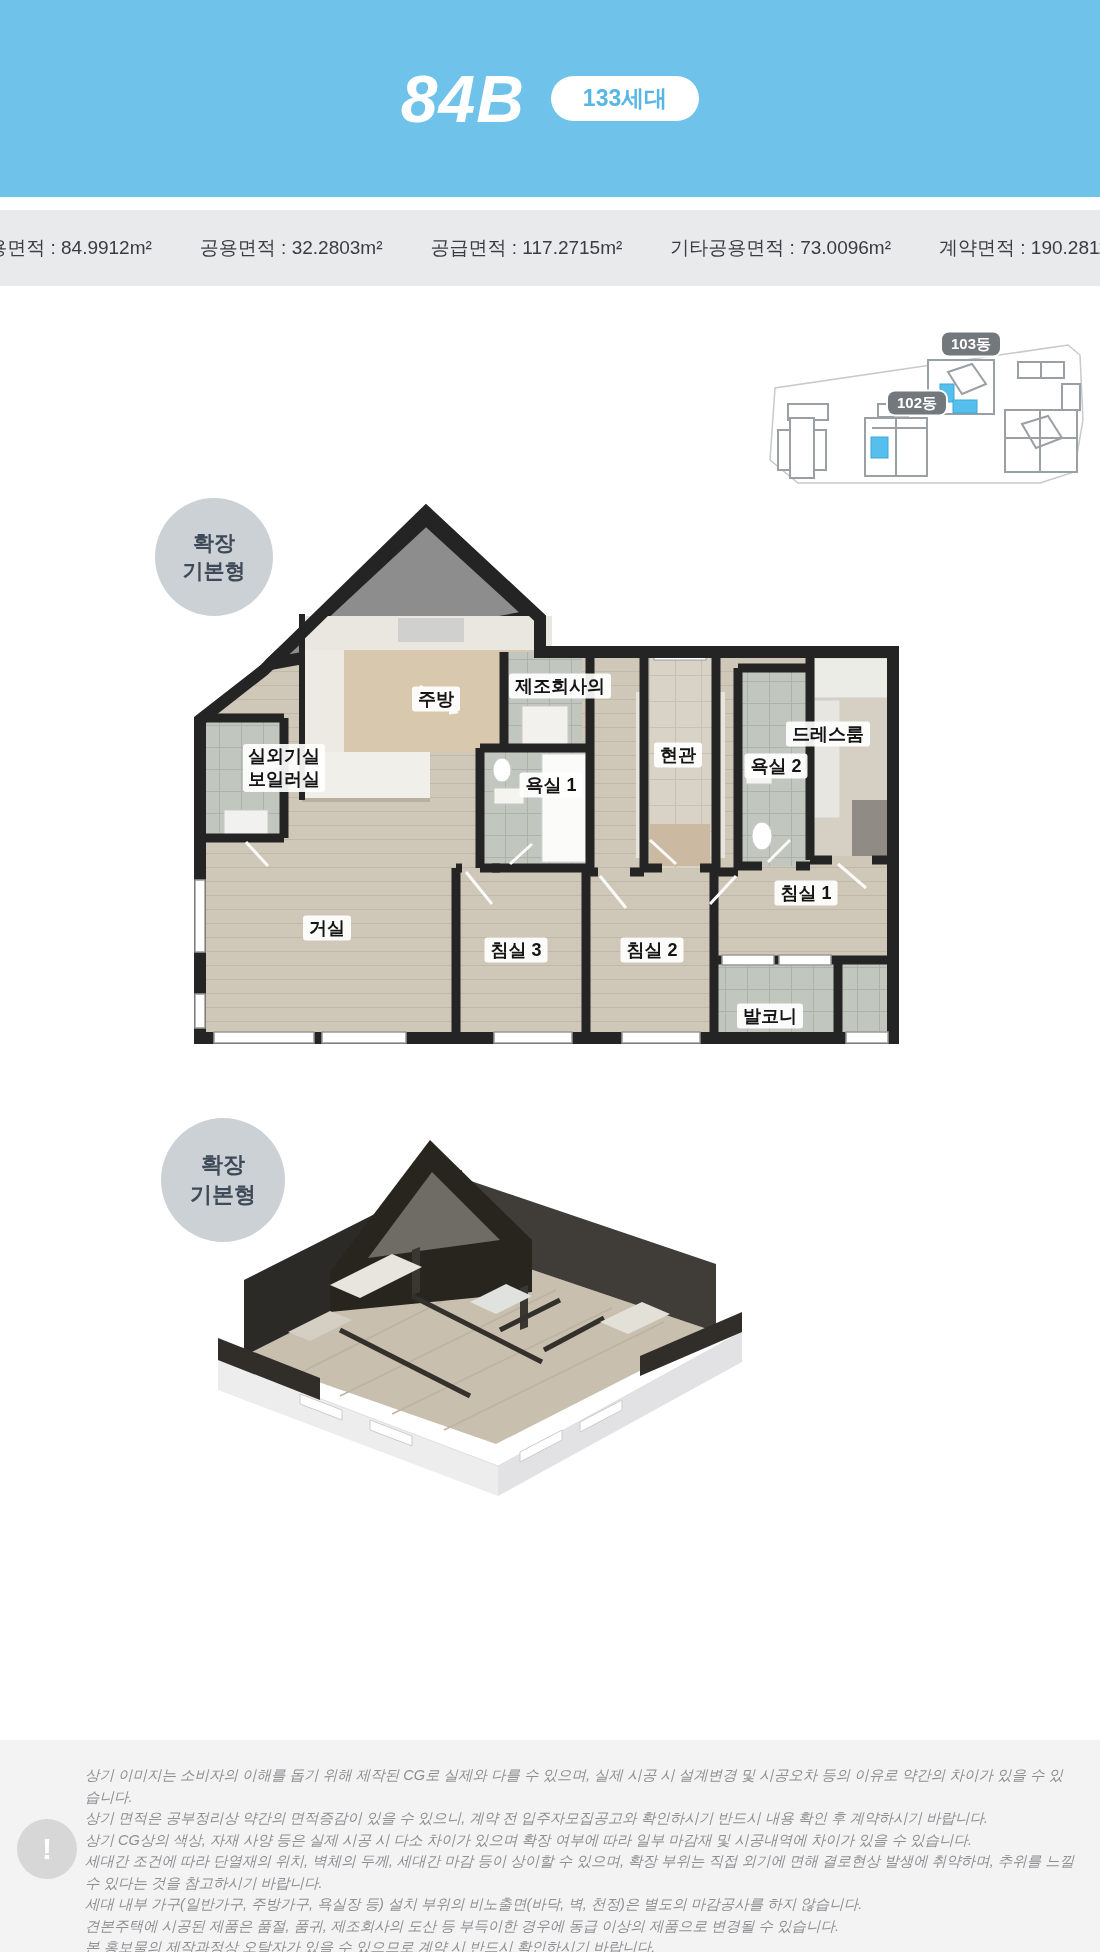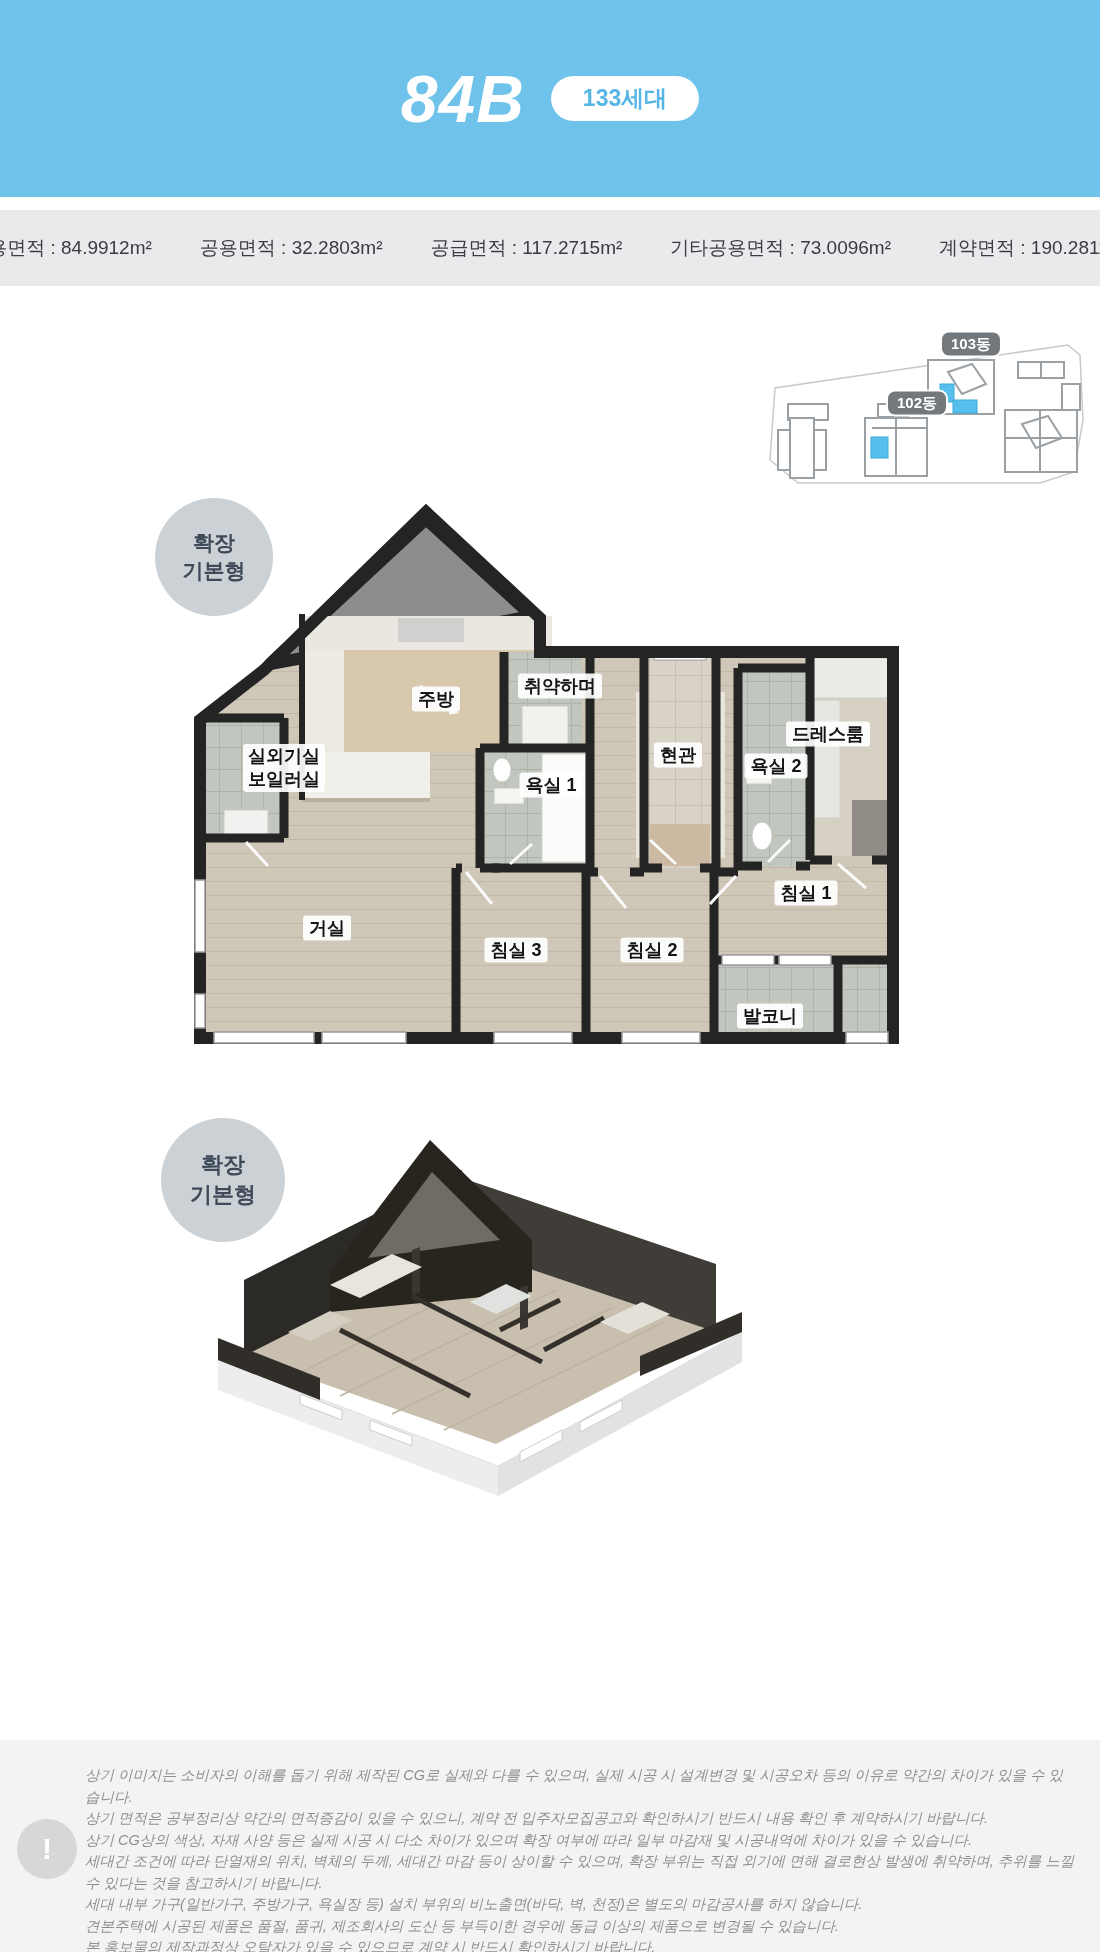--- a/index.html
+++ b/index.html
@@ -188,21 +188,21 @@
       <rect x="622" y="1032" width="78" height="11"></rect>
       <rect x="722" y="955" width="52" height="10"></rect>
       <rect x="779" y="955" width="52" height="10"></rect>
       <rect x="846" y="1032" width="42" height="11"></rect>
       <rect x="195" y="880" width="10" height="72"></rect>
       <rect x="195" y="994" width="10" height="34"></rect>
     </g>
   </svg>
 
   <div class="room-label" style="left:436px;top:699px;">주방</div>
-  <div class="room-label" style="left:560px;top:686px;">취약하며</div>
+  <div class="room-label" style="left:560px;top:686px;">제조회사의</div>
   <div class="room-label two" style="left:284px;top:768px;">
     <div>실외기실</div>
     <div>보일러실</div>
   </div>
   <div class="room-label" style="left:551px;top:765px;margin-top:20px;">욕실 1</div>
   <div class="room-label" style="left:678px;top:755px;">현관</div>
   <div class="room-label" style="left:776px;top:766px;">욕실 2</div>
   <div class="room-label" style="left:828px;top:734px;">드레스룸</div>
   <div class="room-label" style="left:327px;top:928px;">거실</div>
   <div class="room-label" style="left:516px;top:950px;">침실 3</div>

